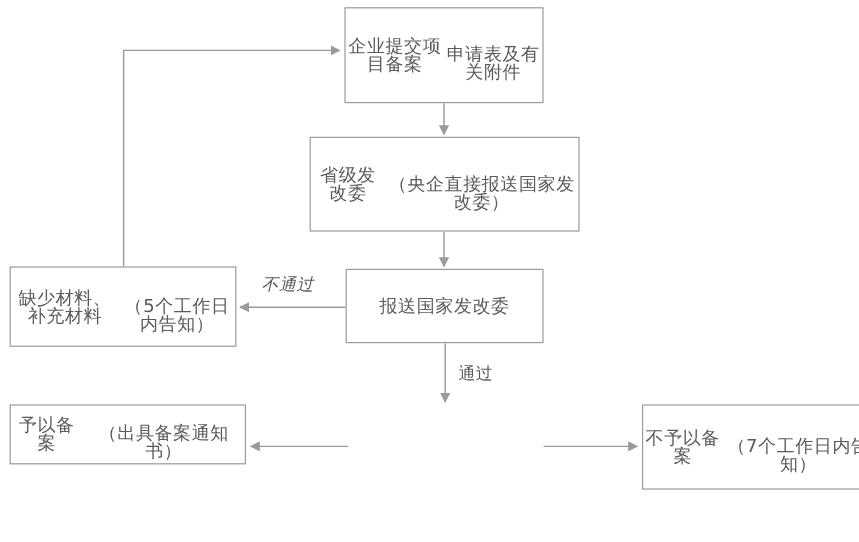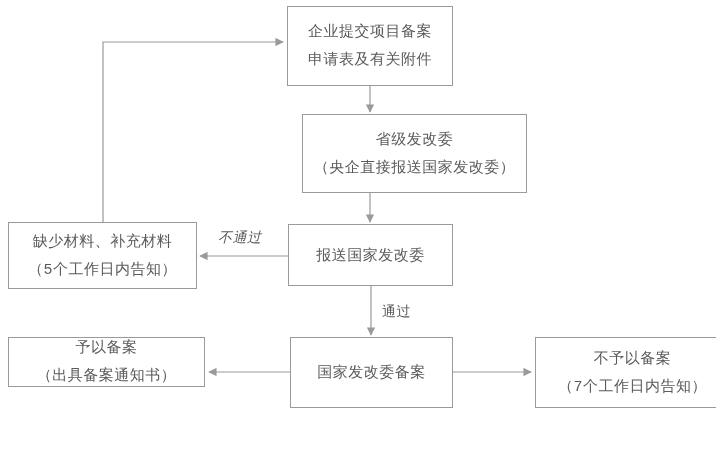--- a/index.html
+++ b/index.html
@@ -14,51 +14,51 @@
     background: #ffffff;
     font-family: "DejaVu Sans", "Liberation Sans", sans-serif;
     overflow: hidden;
   }
   .node {
     position: absolute;
     box-sizing: border-box;
     border: 1px solid #9a9a9a;
     background: #ffffff;
     display: flex;
-    flex-direction: column;
+    flex-direction: row;
     align-items: center;
     justify-content: center;
     color: #5a5a5a;
     font-size: 15px;
     line-height: 1.0;
     text-align: center;
     letter-spacing: 0.5px;
   }
   .node .line1 { margin-bottom: 0; }
-  .node .line2 { margin-top: 14px; font-family: Liberation Mono, monospace; }
+  .node .line2 { margin-top: 14px; }
   .node.single { }
   .edge-svg {
     position: absolute;
     left: 0;
     top: 0;
     width: 716px;
     height: 452px;
     pointer-events: none;
   }
   .edge-label {
     position: absolute;
     color: #5a5a5a;
     font-size: 14px;
     letter-spacing: 0.5px;
     white-space: nowrap;
   }
 
   
   #node-submit      { left: 287px; top: 6px;   width: 166px; height: 80px; }
-  #node-provincial  { left: 258px; top: 114px; width: 225px; height: 79px; margin-left: 44px; }
+  #node-provincial  { left: 258px; top: 114px; width: 225px; height: 79px; }
   #node-missing     { left: 8px;   top: 222px; width: 189px; height: 67px; }
   #node-report      { left: 288px; top: 224px; width: 165px; height: 62px; }
   #node-approve     { left: 8px;   top: 337px; width: 197px; height: 50px; }
   #node-filing      { left: 290px; top: 337px; width: 163px; height: 71px; }
   #node-reject      { left: 535px; top: 337px; width: 195px; height: 71px; }
 
   
   #label-fail  { left: 218px; top: 229px; font-style: italic; }
   #label-pass  { left: 382px; top: 303px; }
 </style>
@@ -120,23 +120,20 @@
 
   <div class="node single" id="node-report">
     <span class="line1">报送国家发改委</span>
   </div>
 
   <div class="node" id="node-approve">
     <span class="line1">予以备案</span>
     <span class="line2">（出具备案通知书）</span>
   </div>
 
-  <div class="node single" id="node-filing">
-    <span class="line1">国家发改委备案</span>
-  </div>
 
   <div class="node" id="node-reject">
     <span class="line1">不予以备案</span>
     <span class="line2">（7个工作日内告知）</span>
   </div>
 
   <span class="edge-label" id="label-fail">不通过</span>
   <span class="edge-label" id="label-pass">通过</span>
 
 </div>

